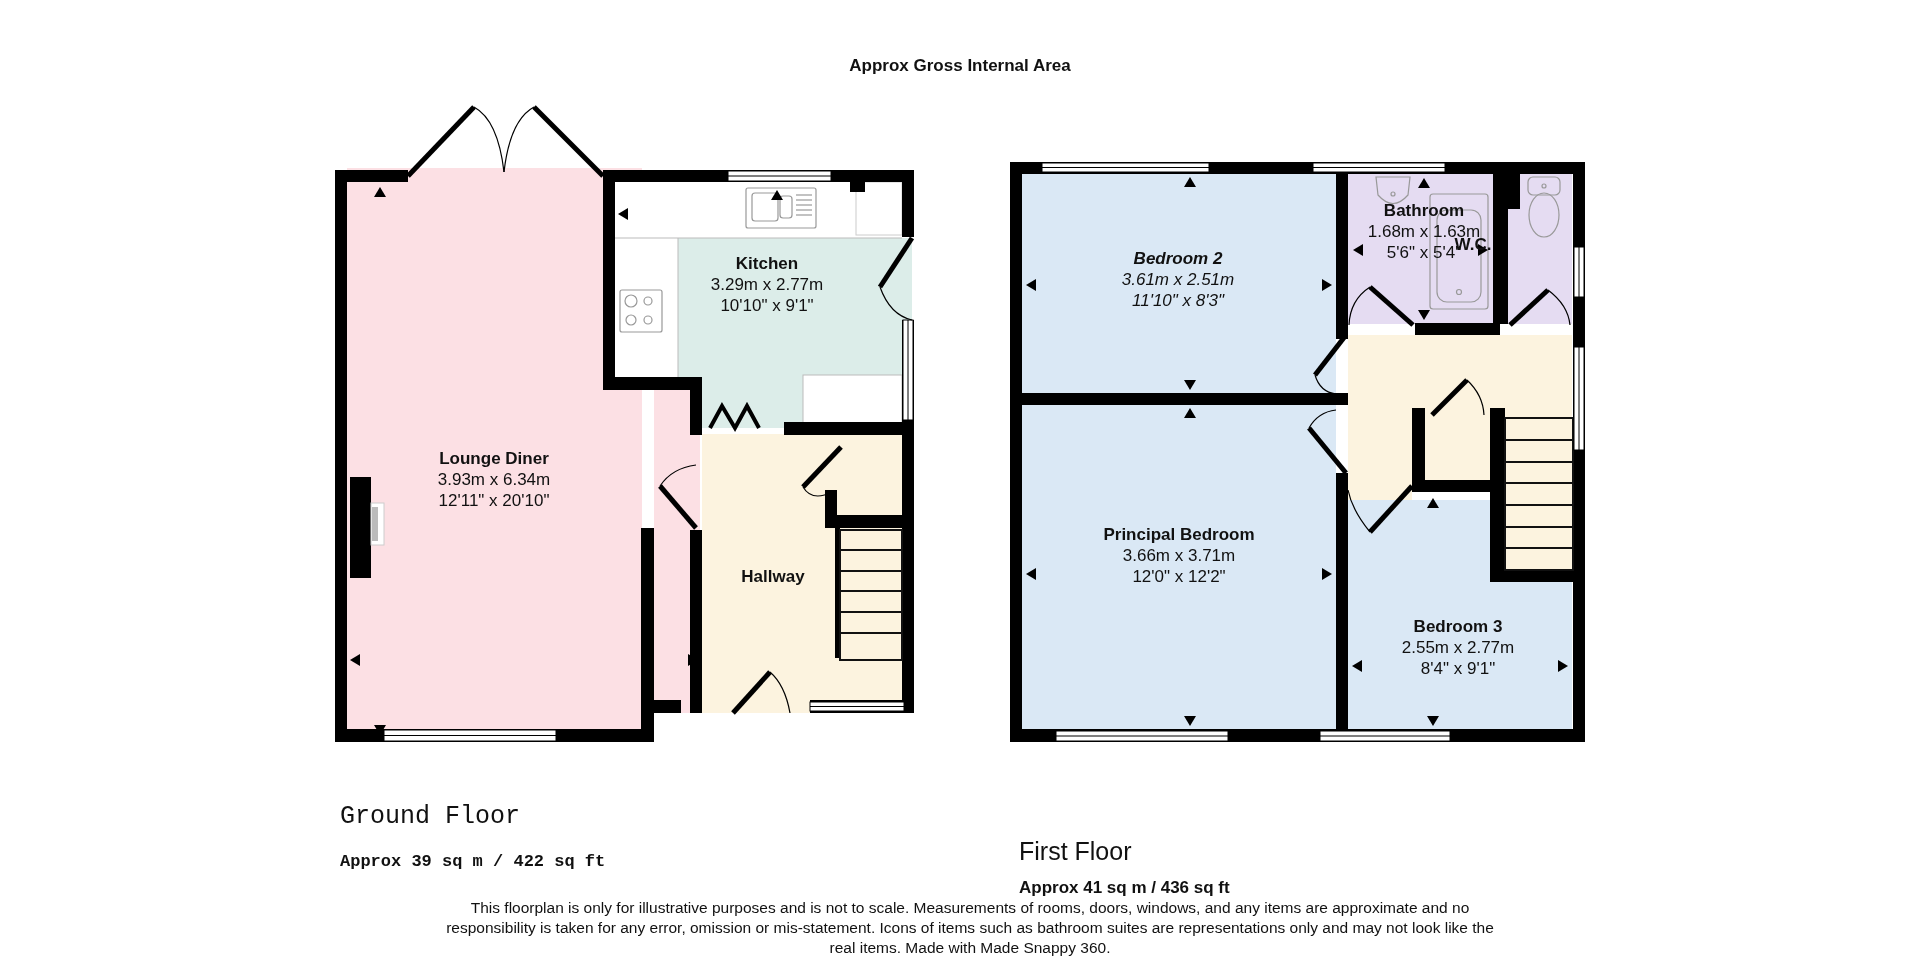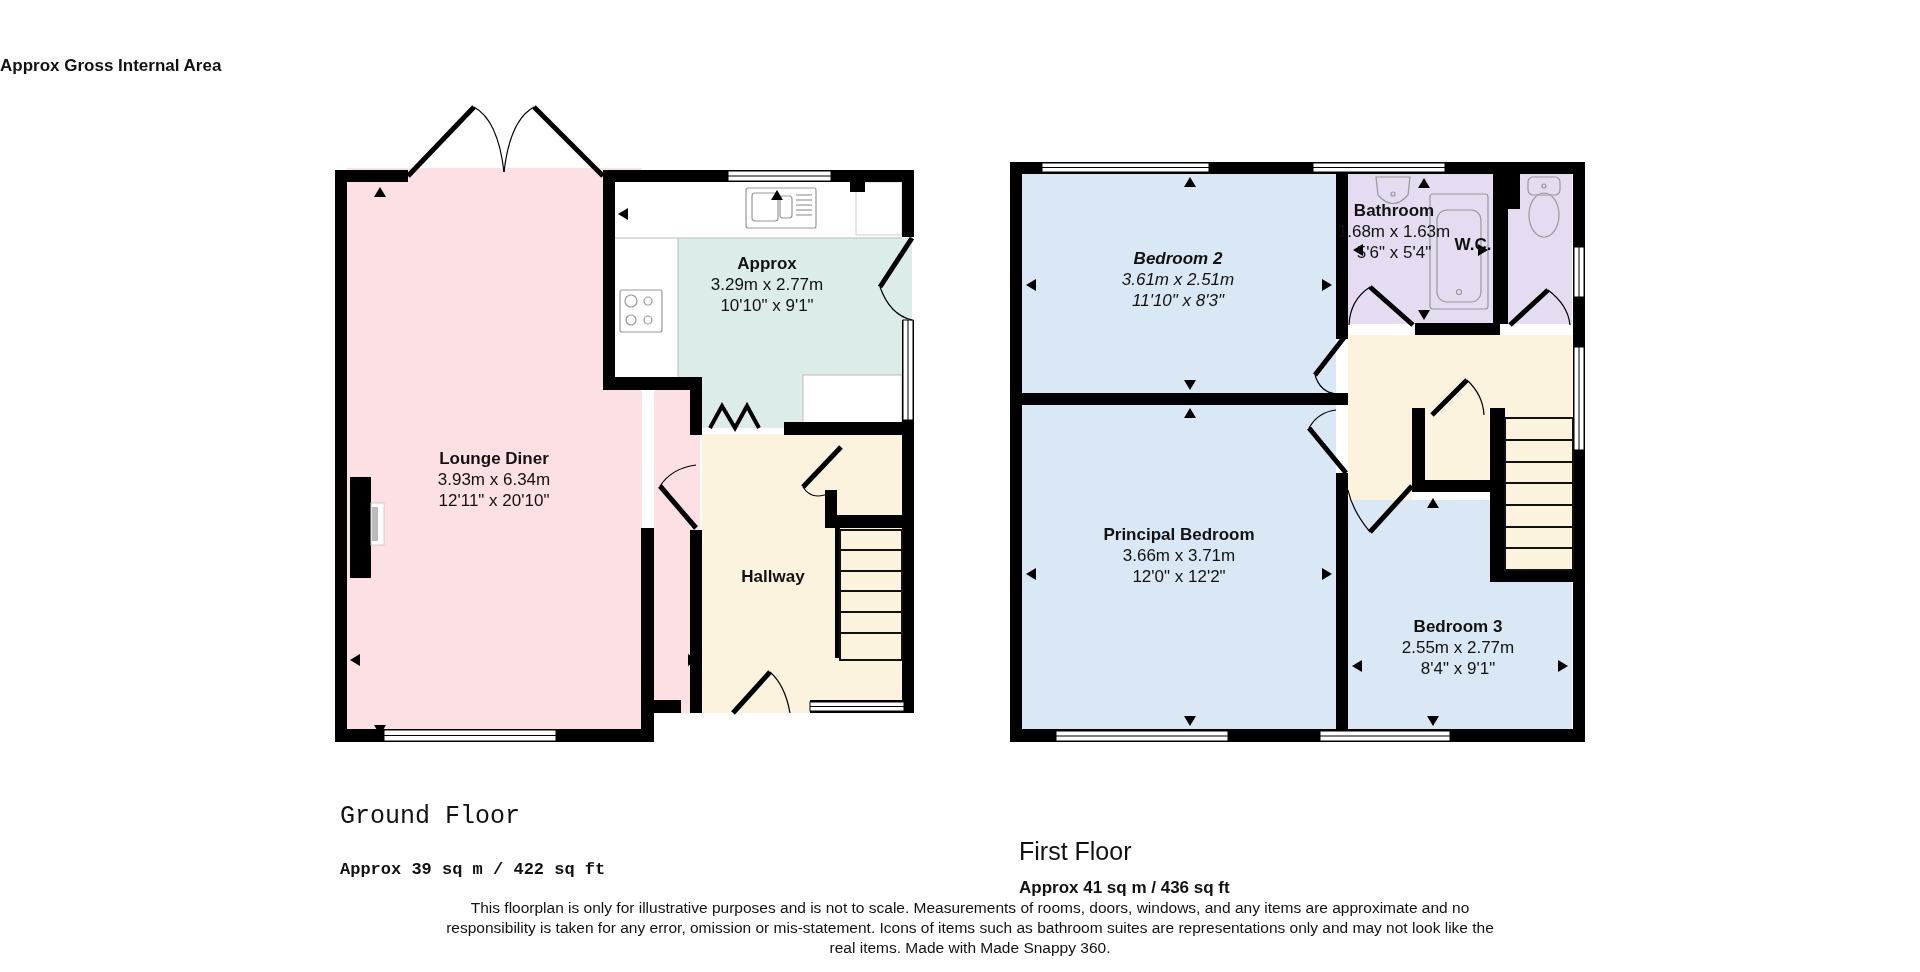--- a/index.html
+++ b/index.html
@@ -1,18 +1,18 @@
 <!DOCTYPE html>
 <html><head>
 <meta charset="utf-8">
 <style>
   html, body { margin:0; padding:0; background:#ffffff; }
   body { width:1920px; height:972px; position:relative; overflow:hidden; font-family:"Liberation Sans", sans-serif; color:#111; }
   .abs { position:absolute; }
-  .title { left:0; width:1920px; top:55px; font-weight:bold; font-size:17px; line-height:21px; }
+  .title { left:0; width:1920px; top:55px; text-align:center; font-weight:bold; font-size:17px; line-height:21px; }
   .plan { position:absolute; left:0; top:0; }
   .room-label { position:absolute; text-align:center; font-size:17px; line-height:21px; white-space:nowrap; transform:translateX(-50%); }
   .room-label .name { font-weight:bold; display:block; }
   .room-label .dim { display:block; }
   .floor-name { font-size:25px; line-height:28px; }
   .floor-area { font-size:17px; font-weight:bold; line-height:22px; }
   .disclaimer { left:440px; width:1060px; top:898px; text-align:center; font-size:15.5px; line-height:20px; }
 </style>
 </head>
 <body>
@@ -229,54 +229,54 @@
     </g>
   </g>
 </svg>
 
 <div class="room-label" style="left:494px; top:448px;">
   <span class="name">Lounge Diner</span>
   <span class="dim">3.93m x 6.34m</span>
   <span class="dim">12'11" x 20'10"</span>
 </div>
 <div class="room-label" style="left:767px; top:253px;">
-  <span class="name">Approx</span>
+  <span class="name">Kitchen</span>
   <span class="dim">3.29m x 2.77m</span>
   <span class="dim">10'10" x 9'1"</span>
 </div>
 <div class="room-label" style="left:773px; top:566px;">
   <span class="name">Hallway</span>
 </div>
 
 <div class="room-label" style="left:1178px; top:248px;font-style:italic;">
   <span class="name">Bedroom 2</span>
   <span class="dim">3.61m x 2.51m</span>
   <span class="dim">11'10" x 8'3"</span>
 </div>
-<div class="room-label" style="left:1394px; top:200px;">
+<div class="room-label" style="left:1424px; top:200px;">
   <span class="name">Bathroom</span>
   <span class="dim">1.68m x 1.63m</span>
   <span class="dim">5'6" x 5'4"</span>
 </div>
 <div class="room-label" style="left:1473px; top:234px;">
   <span class="name">W.C.</span>
 </div>
 <div class="room-label" style="left:1179px; top:524px;">
   <span class="name">Principal Bedroom</span>
   <span class="dim">3.66m x 3.71m</span>
   <span class="dim">12'0" x 12'2"</span>
 </div>
 <div class="room-label" style="left:1458px; top:616px;">
   <span class="name">Bedroom 3</span>
   <span class="dim">2.55m x 2.77m</span>
   <span class="dim">8'4" x 9'1"</span>
 </div>
 
 <div class="abs" style="left:340px; top:803px;font-family:Liberation Mono, monospace;">
   <div class="floor-name">Ground Floor</div>
-  <div class="floor-area" style="margin-top:28px;">Approx 39 sq m / 422 sq ft</div>
+  <div class="floor-area" style="margin-top:20px;">Approx 39 sq m / 422 sq ft</div>
 </div>
 <div class="abs" style="left:1019px; top:837px;">
   <div class="floor-name">First Floor</div>
   <div class="floor-area" style="margin-top:12px;">Approx 41 sq m / 436 sq ft</div>
 </div>
 
 <div class="abs disclaimer">This floorplan is only for illustrative purposes and is not to scale. Measurements of rooms, doors, windows, and any items are approximate and no responsibility is taken for any error, omission or mis-statement. Icons of items such as bathroom suites are representations only and may not look like the real items. Made with Made Snappy 360.</div>
 
 </body></html>

